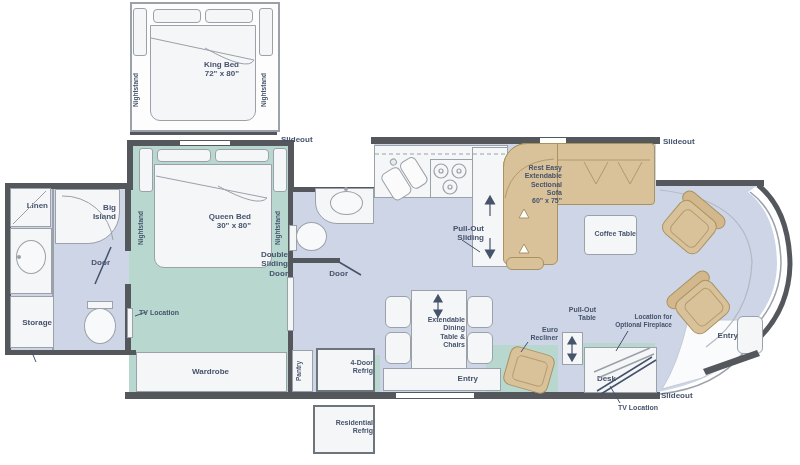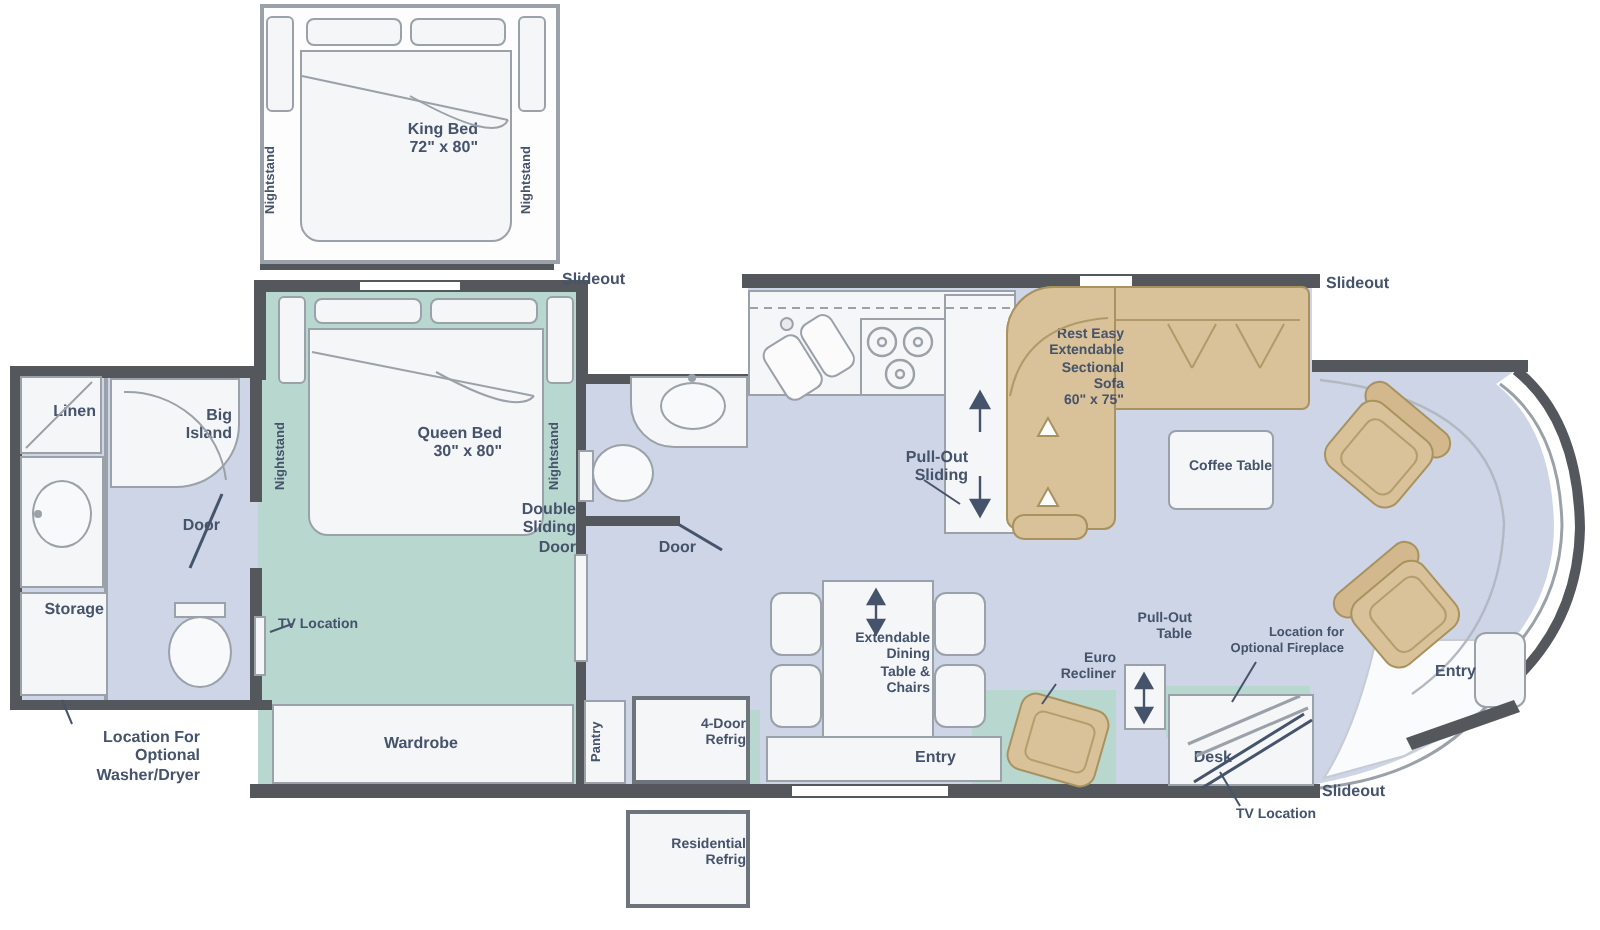--- a/index.html
+++ b/index.html
@@ -95,24 +95,21 @@
   <div class="fw" style="left:55px;top:189px;width:65px;height:55px;border-radius:0 0 32px 0"></div>
   <div class="fw" style="left:10px;top:228px;width:42px;height:66px"></div>
   <div class="oval" style="left:16px;top:240px;width:30px;height:34px"></div>
   <div class="fw" style="left:10px;top:296px;width:44px;height:52px"></div>
   <div class="fw" style="left:87px;top:301px;width:26px;height:8px"></div>
   <div class="oval" style="left:84px;top:308px;width:32px;height:36px"></div>
   <div class="lbl" style="left:12px;top:201px;width:36px">Linen</div>
   <div class="lbl" style="left:60px;top:203px;width:56px">Big
 Island</div>
   <div class="lbl" style="left:76px;top:258px;width:34px">Door</div>
-  <div class="lbl" style="left:12px;top:300px;width:40px">Storage</div>
-  <div class="lbl" style="left:0px;top:364px;width:100px">Location For
-Optional
-Washer/Dryer</div>
+  <div class="lbl" style="left:12px;top:318px;width:40px">Storage</div>
 
   <div class="fw" style="left:139px;top:148px;width:14px;height:44px;border-radius:3px"></div>
   <div class="fw" style="left:273px;top:148px;width:14px;height:44px;border-radius:3px"></div>
   <div class="fw" style="left:157px;top:149px;width:54px;height:13px;border-radius:4px"></div>
   <div class="fw" style="left:215px;top:149px;width:54px;height:13px;border-radius:4px"></div>
   <div class="fw" style="left:154px;top:164px;width:118px;height:104px;border-radius:0 0 10px 10px"></div>
   <div class="vlbl" style="left:137px;top:196px;width:14px;height:64px">Nightstand</div>
   <div class="vlbl" style="left:274px;top:196px;width:14px;height:64px">Nightstand</div>
   <div class="lbl" style="left:175px;top:212px;width:76px">Queen Bed
 30" x 80"</div>

